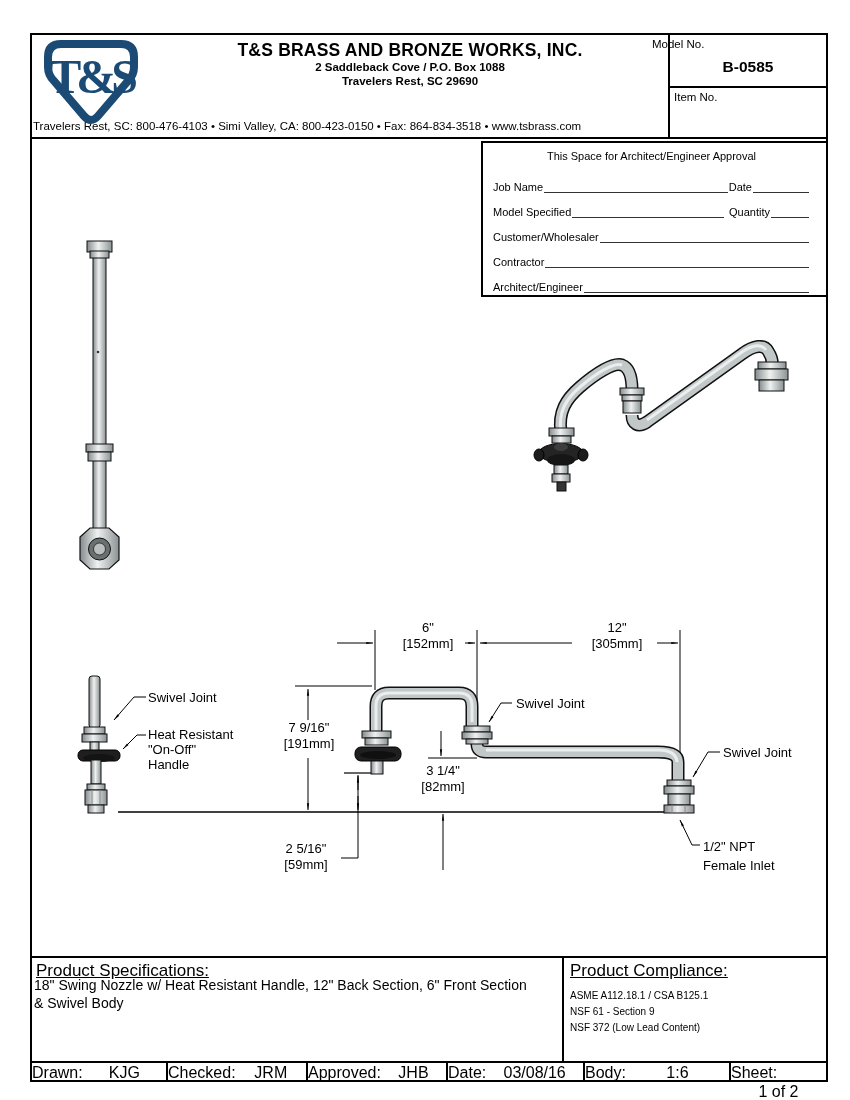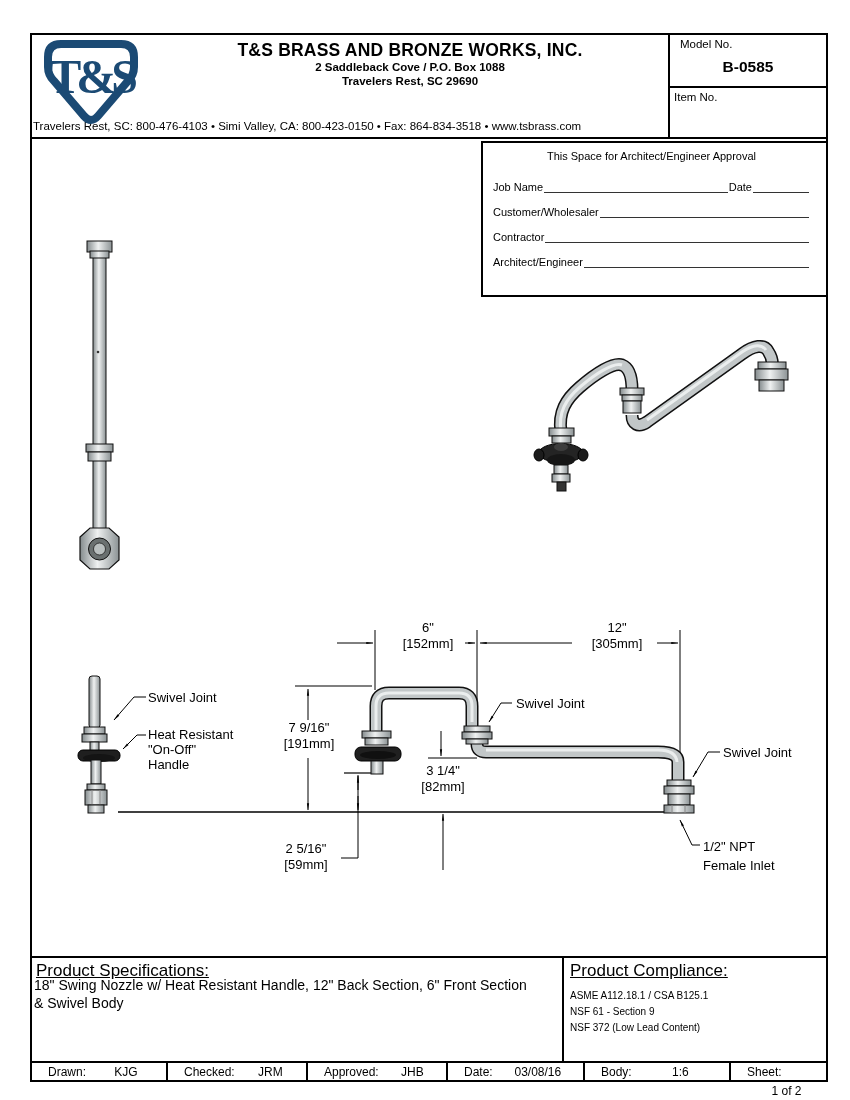--- a/index.html
+++ b/index.html
@@ -25,22 +25,22 @@
   .ap-line-fixed{border-bottom:1px solid #333;height:14px;margin:0 1px;}
   
   .dim{position:absolute;text-align:center;font-size:13px;line-height:16px;
        background:#fff;padding:0 2px;z-index:3;white-space:nowrap;}
   .callout{position:absolute;font-size:13px;line-height:15px;z-index:3;white-space:nowrap;}
   
   .spec-label{font-size:17px;text-decoration:underline;}
   .spec-body{font-size:14px;line-height:18px;}
   .comp-body{font-size:10px;line-height:16px;}
   .tb-row{position:absolute;left:32px;top:1063px;width:796px;height:19px;display:flex;}
-  .tb-cell{display:flex;font-size:12px;line-height:19px;box-sizing:border-box;
-           border-left:2px solid #000;padding-left:16px;}
+  .tb-cell{display:flex;font-size:16px;line-height:19px;box-sizing:border-box;
+           border-left:2px solid #000;padding-left:0;}
   .tb-cell:first-child{border-left:none;}
   .tb-val{flex:1;text-align:center;}
   svg{position:absolute;left:0;top:0;z-index:2;}
 </style>
 </head>
 <body>
 
 <div class="page">
 
   <div class="frame"></div>
@@ -54,31 +54,37 @@
   <svg class="abs" style="left:38px;top:37px;z-index:2;" width="106" height="94" viewBox="0 0 106 94">
     <path d="M10 20 Q10 7 23 7 L83 7 Q96 7 96 20 L96 30 Q96 38 90 44 L60 79 Q53 87 46 79 L16 44 Q10 38 10 30 Z" fill="#ffffff" stroke="#1b4a74" stroke-width="8"></path>
     <text x="53" y="56" text-anchor="middle" font-family="Liberation Serif, serif" font-weight="bold" font-size="48" letter-spacing="-5" fill="#1b4a74">T&amp;S</text>
   </svg>
 
   <div class="abs company-name" style="left:160px;top:40px;width:500px;text-align:center;">T&amp;S BRASS AND BRONZE WORKS, INC.</div>
   <div class="abs addr" style="left:160px;top:60px;width:500px;text-align:center;">2 Saddleback Cove / P.O. Box 1088</div>
   <div class="abs addr" style="left:160px;top:74px;width:500px;text-align:center;">Travelers Rest, SC  29690</div>
   <div class="abs contact" style="left:33px;top:120px;width:630px;">Travelers Rest, SC: 800-476-4103 • Simi Valley, CA: 800-423-0150 • Fax: 864-834-3518 • www.tsbrass.com</div>
 
-  <div class="abs model-label" style="left:680px;top:38px;text-align:right;">Model No.</div>
+  <div class="abs model-label" style="left:652px;top:38px;text-align:right;">Model No.</div>
   <div class="abs model-no" style="left:668px;top:58px;width:160px;">B-0585</div>
   <div class="abs model-label" style="left:674px;top:91px;">Item No.</div>
 
   <div class="approval">
     <div class="approval-title">This Space for Architect/Engineer Approval</div>
     <div class="ap-row">
       <span>Job Name</span>
       <span class="ap-line"></span>
       <span>Date</span>
       <span class="ap-line-fixed" style="width:56px;"></span>
+    </div>
+    <div class="ap-row">
+      <span>Model Specified</span>
+      <span class="ap-line"></span>
+      <span style="margin-left:4px;">Quantity</span>
+      <span class="ap-line-fixed" style="width:38px;"></span>
     </div>
     <div class="ap-row">
       <span>Customer/Wholesaler</span>
       <span class="ap-line"></span>
     </div>
     <div class="ap-row">
       <span>Contractor</span>
       <span class="ap-line"></span>
     </div>
     <div class="ap-row">

